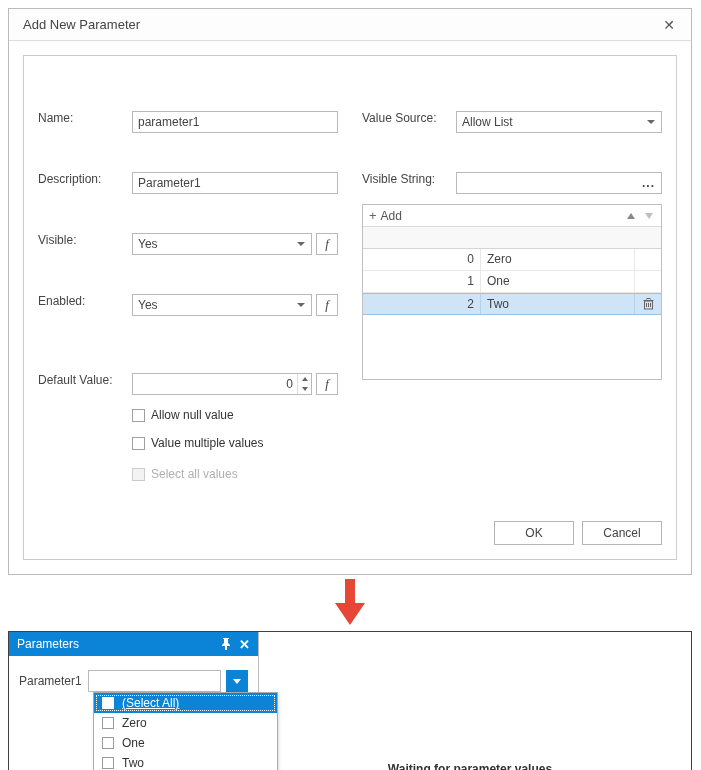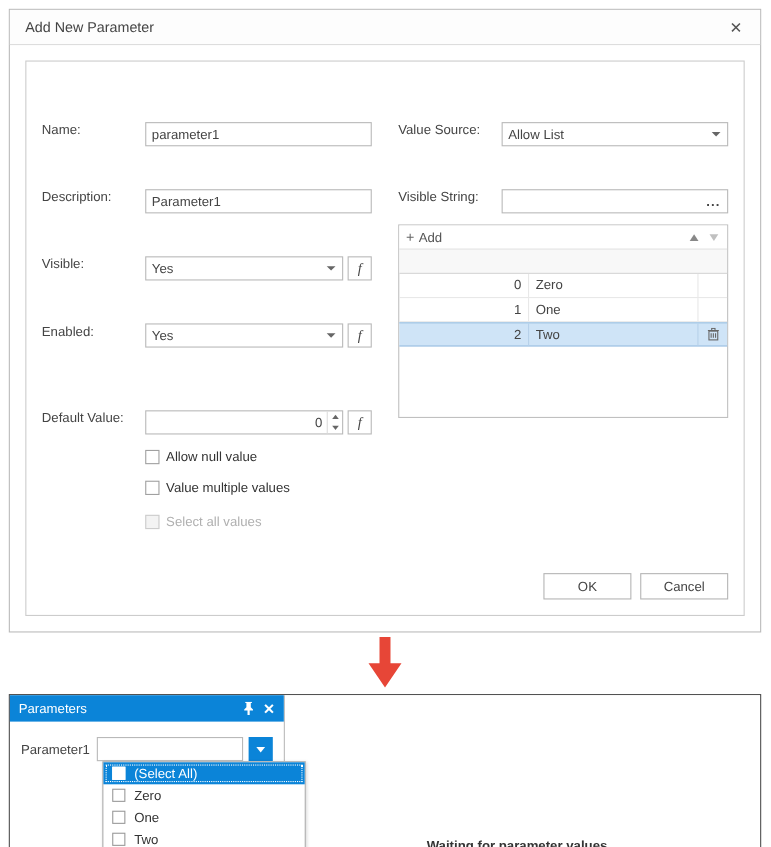--- a/index.html
+++ b/index.html
@@ -317,20 +317,21 @@
   .opt .cb {
     width: 12px; height: 12px;
     border: 1px solid #9a9a9a;
     background: #fff;
   }
   .opt.selected {
     background: #0b84d8;
     color: #fff;
     outline: 1px dotted #fff;
     outline-offset: -3px;
+    text-decoration: underline;
   }
   .opt.selected .cb { border-color: #fff; }
   .dd-btns {
     display: flex;
     justify-content: flex-end;
     gap: 6px;
     padding: 6px;
     border-top: 1px solid #ddd;
   }
   .dd-btns .btn { width: 48px; height: 22px; font-size: 12px;}

